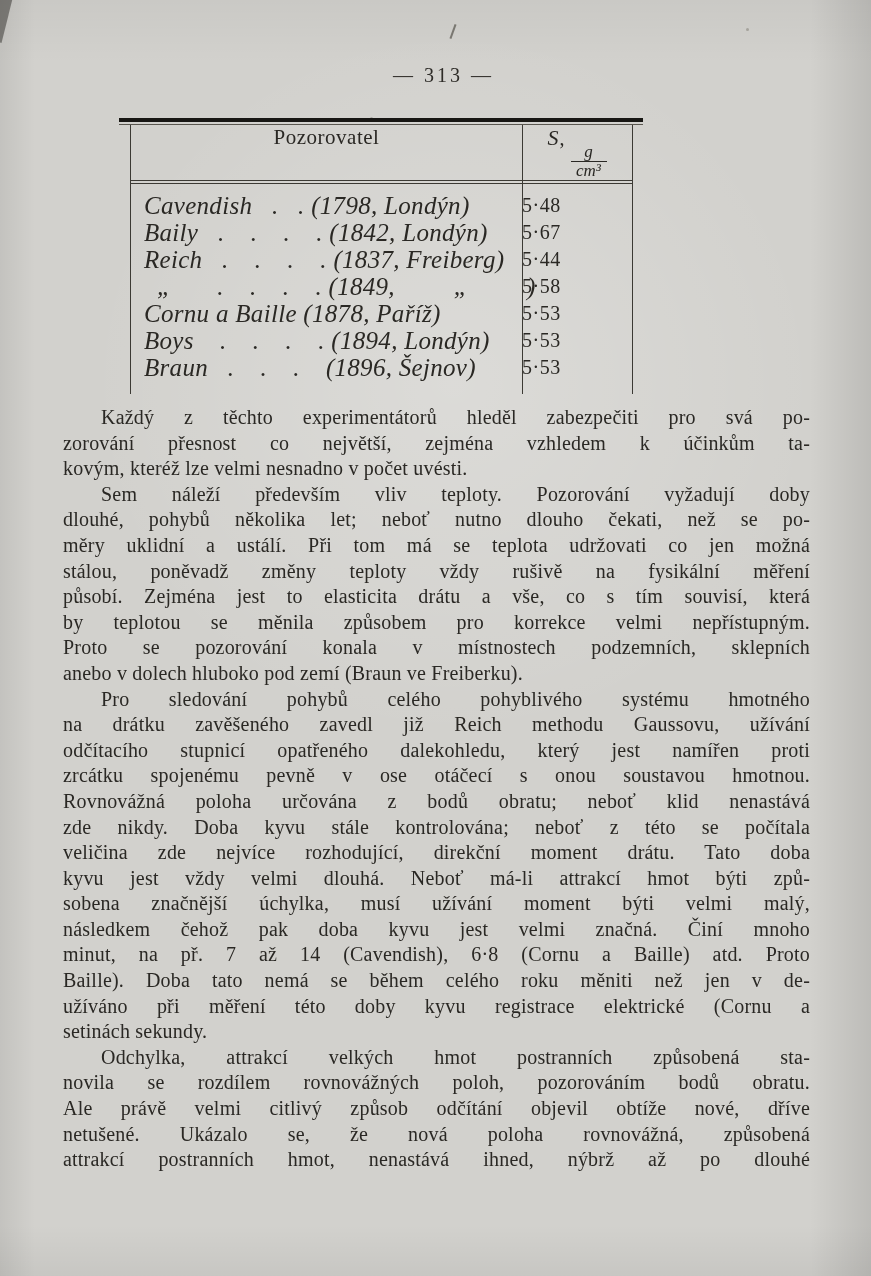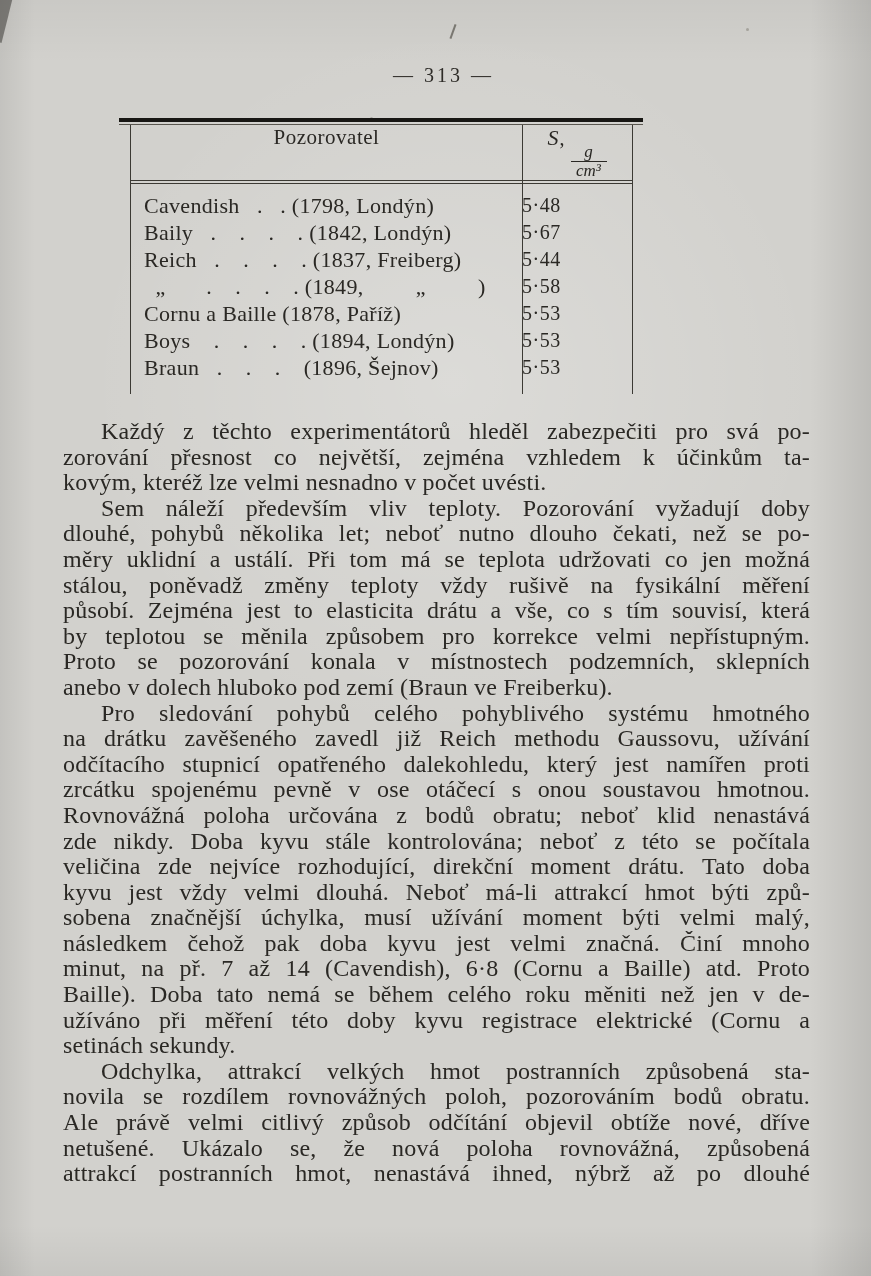--- a/index.html
+++ b/index.html
@@ -33,33 +33,33 @@
     padding-bottom:13px;
   }
   .t-head{display:flex; height:55px; align-items:flex-start;}
   .t-head .h1{width:391px; text-align:center; font-size:21px; letter-spacing:.5px;}
   .t-head .h2{flex:1; text-align:center;}
   .dbl-rule{height:1px;background:#3c3a34;}
   .dbl-rule.second{margin-top:2px;}
   .col-divider{position:absolute; top:0; bottom:0; left:391px; width:1px; background:#3c3a34;}
   .t-rows{padding-top:8px;}
   .t-row{display:flex; height:27px; align-items:center;}
-  .t-c1{width:391px; padding-left:13px; box-sizing:border-box; font-size:22px; white-space:pre; letter-spacing:.3px;}
+  .t-c1{width:391px; padding-left:13px; box-sizing:border-box; font-size:25px; white-space:pre; letter-spacing:.3px;font-style:italic;}
   .t-c2{flex:1; text-align:left; font-size:20px; letter-spacing:.5px;}
   .s-symbol{font-style:italic; font-size:22px; margin-right:1px;}
   .s-comma{font-size:20px; margin-right:6px;}
   .frac{display:inline-flex; flex-direction:column; align-items:center; vertical-align:-12px; font-style:italic;}
   .frac .num{font-size:17px; line-height:15px;}
   .frac .bar{width:36px; height:1px; background:#2a2824; margin:2px 0 1px 0;}
   .frac .den{font-size:17px; line-height:16px;}
 
   
   .body-text{
-    position:absolute; left:63px; top:419px; width:747px;
-    font-size:24px; letter-spacing:.2px;
+    position:absolute; left:63px; top:405px; width:747px;
+    font-size:20px; letter-spacing:.2px;
   }
   .line{
     height:25.6px; line-height:25.6px;
     text-align:justify; text-align-last:justify;
     white-space:normal; overflow:hidden;
   }
   .line.indent{padding-left:38px;}
   .line.endline{text-align:center; text-align-last:left;}
 </style>
 </head>

